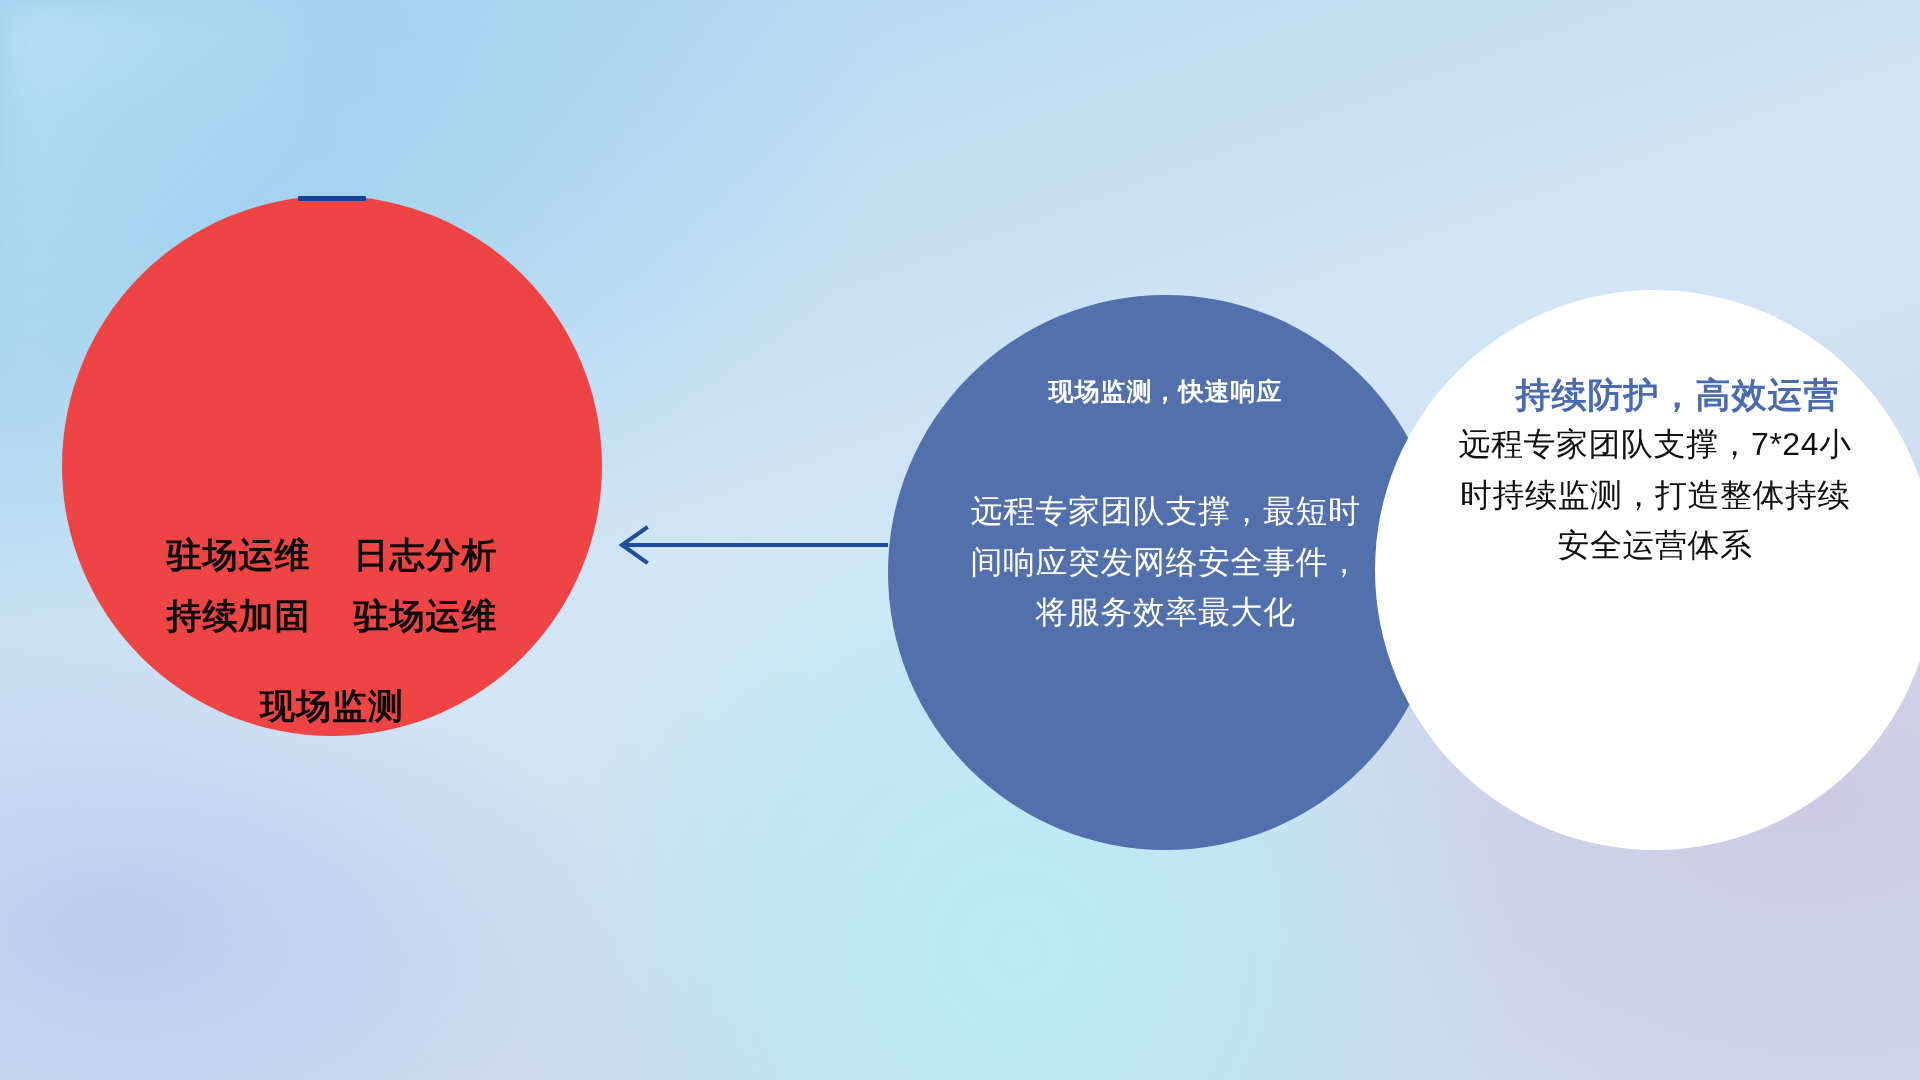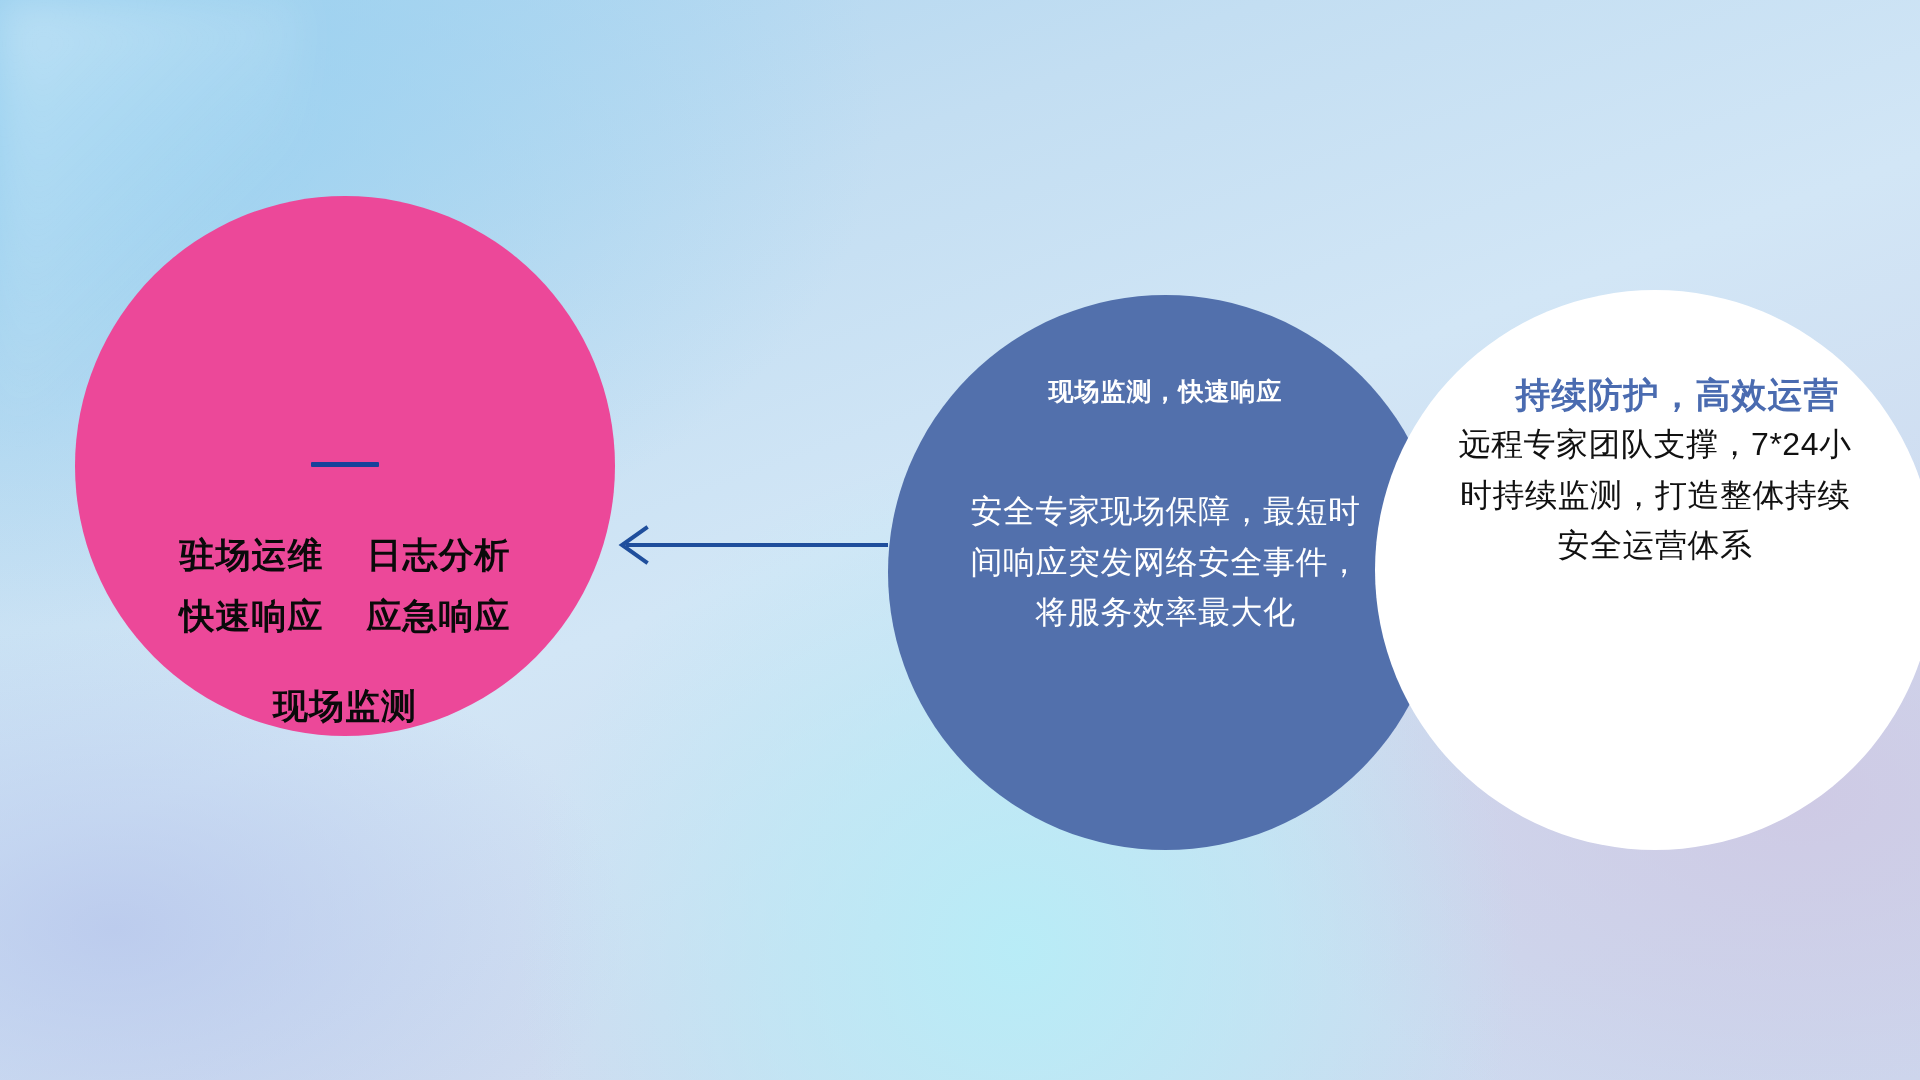--- a/index.html
+++ b/index.html
@@ -23,23 +23,23 @@
   #bg-sheen {
     position:absolute; left:0; top:0; width:300px; height:420px;
     background:linear-gradient(135deg, rgba(255,255,255,0.35) 0%, rgba(255,255,255,0) 65%);
     filter:blur(22px);
   }
 
   
   .circle { position:absolute; border-radius:50%; }
 
   #left-circle {
-    left:75px; top:196px; width:540px; height:540px;
-    background:#ec4899;
-    display:flex; flex-direction:column; align-items:center; justify-content:flex-end;
+    left:62px; top:196px; width:540px; height:540px;
+    background:#ef4444;
+    display:flex; flex-direction:column; align-items:center; justify-content:space-between;
   }
   #mid-circle {
     left:888px; top:295px; width:555px; height:555px;
     background:#5270ac;
     display:flex; flex-direction:column; align-items:center; justify-content:flex-start;
     padding-top:80px;
   }
   #right-circle {
     left:1375px; top:290px; width:560px; height:560px;
     background:#ffffff;
@@ -88,28 +88,28 @@
 </head>
 <body>
 
 <div id="bg-layer"></div>
 <div id="bg-sheen"></div>
 
 <div class="circle" id="left-circle">
   <div id="left-divider"></div>
   <div id="left-lines">
     <div class="left-line">驻场运维    日志分析</div>
-    <div class="left-line">快速响应    应急响应</div>
+    <div class="left-line">持续加固    驻场运维</div>
     <div class="left-line spaced">现场监测</div>
   </div>
 </div>
 
 <div class="circle" id="mid-circle">
   <div id="mid-title">现场监测，快速响应</div>
-  <div id="mid-body">安全专家现场保障，最短时间响应突发网络安全事件，将服务效率最大化</div>
+  <div id="mid-body">远程专家团队支撑，最短时间响应突发网络安全事件，将服务效率最大化</div>
 </div>
 
 <div class="circle" id="right-circle">
   <div id="right-title">持续防护，高效运营</div>
   <div id="right-body">远程专家团队支撑，7*24小时持续监测，打造整体持续安全运营体系</div>
 </div>
 
 <svg id="flow-arrow" viewBox="0 0 290 50">
   <line x1="288" y1="25" x2="26" y2="25" stroke="#1f4e9c" stroke-width="4"></line>
   <polyline points="46,8 22,25 46,42" fill="none" stroke="#1f4e9c" stroke-width="4" stroke-linecap="square" stroke-linejoin="miter"></polyline>

